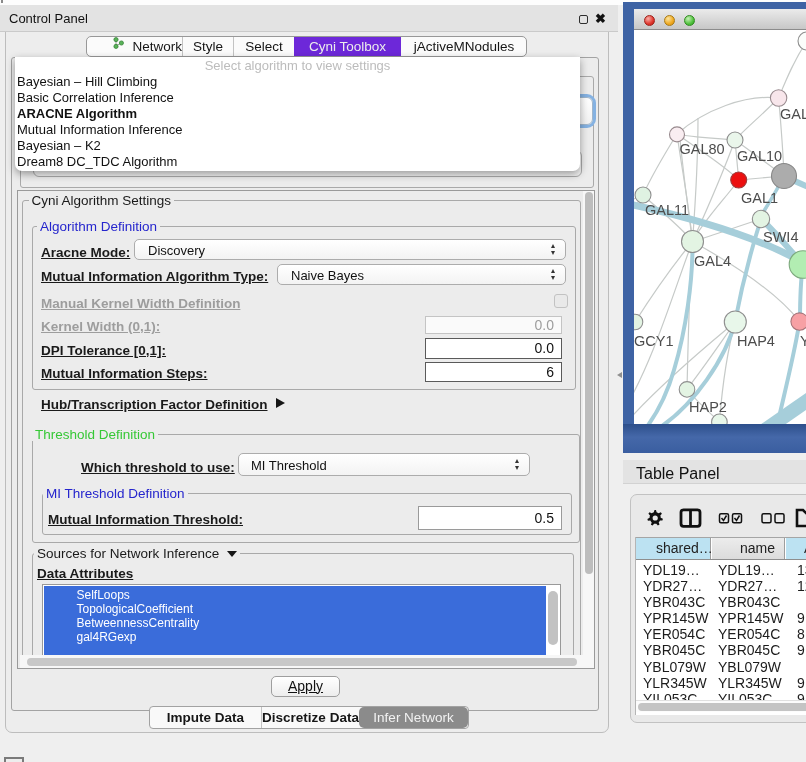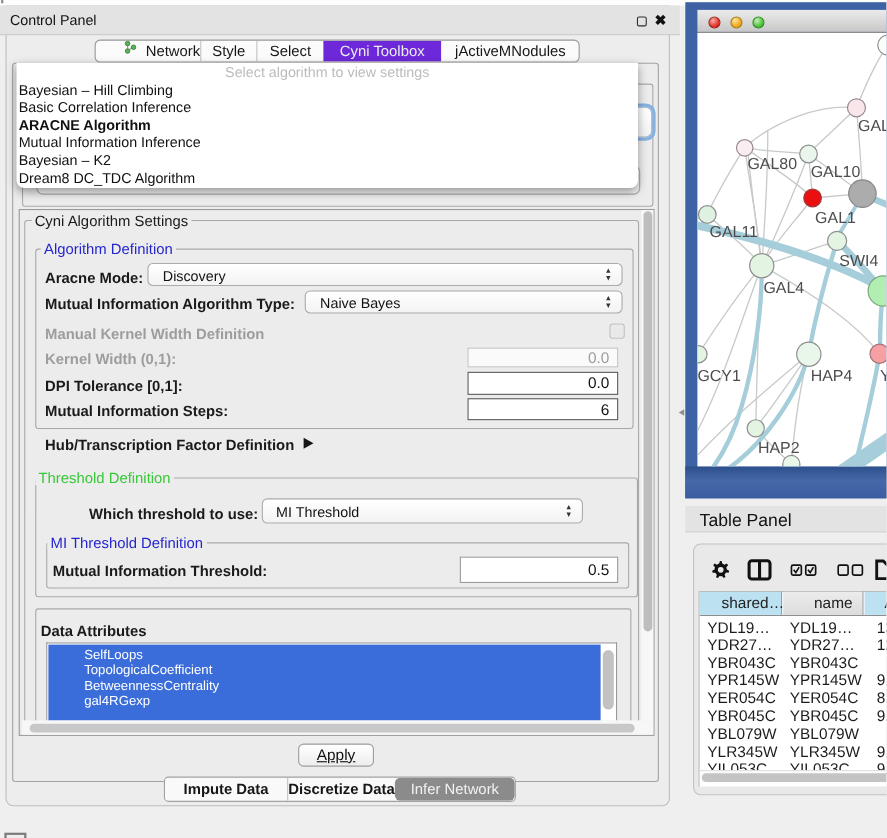--- a/index.html
+++ b/index.html
@@ -1,19 +1,19 @@
 <!DOCTYPE html>
 <html><head>
 <meta charset="utf-8">
 <style>
   * { margin:0; padding:0; box-sizing:border-box; }
   html,body { width:806px; height:762px; }
   body { position:relative; background:#efefef; font-family:"Liberation Sans",sans-serif; overflow:hidden; }
   .abs { position:absolute; }
-  .lbl { position:absolute; font-size:13.5px; font-weight:bold; color:#1a1a1a; white-space:nowrap; }
+  .lbl { position:absolute; font-size:13.5px; font-weight:bold; color:#1a1a1a; white-space:nowrap;text-decoration:underline; }
   .lbl.dis { color:#9d9d9d; }
   .cap { position:absolute; font-size:13.5px; color:#1a1a1a; background:#ededed; padding:0 3px; white-space:nowrap; line-height:13px; }
   .grp { position:absolute; border:1px solid #a9a9a9; border-radius:3px; }
   .combo { position:absolute; background:linear-gradient(#ffffff,#f3f3f3); border:1px solid #acacac; border-radius:5px; font-size:13px; color:#111; }
   .combo .ctext { position:absolute; left:13px; top:3px; white-space:nowrap; }
   .spin { position:absolute; right:9px; top:50%; margin-top:-5.5px; width:5px; height:11px; }
   .spin:before { content:""; position:absolute; left:0; top:0; border-left:2.5px solid transparent; border-right:2.5px solid transparent; border-bottom:4.2px solid #333; }
   .spin:after { content:""; position:absolute; left:0; bottom:0; border-left:2.5px solid transparent; border-right:2.5px solid transparent; border-top:4.2px solid #333; }
   .fld { position:absolute; background:#fff; text-align:right; font-size:14px; color:#111; }
   .seg { display:inline-block; height:100%; text-align:center; font-size:13.5px; color:#161616; }
@@ -95,20 +95,23 @@
         <span class="spin"></span>
       </div>
 
   <div class="grp" style="left:22px;top:302px;width:530px;height:42px;"></div>
   <div class="cap" style="left:23px;top:296px;background:#ececec;color:#2525cd;">MI Threshold Definition</div>
 
   <div class="lbl" style="left:28px;top:321px;">Mutual Information Threshold:</div>
   <div class="fld" style="left:398px;top:315px;width:144px;height:24px;border:1px solid #9a9a9a;line-height:22px;padding-right:7px;">0.5</div>
 
   <div class="grp" style="left:11.5px;top:362px;width:542px;height:150px;"></div>
+  <div class="cap" style="left:14px;top:356px;background:#ececec;">Sources for Network Inference
+    <span style="display:inline-block;vertical-align:1px;margin-left:4px;width:0;height:0;border-left:5.5px solid transparent;border-right:5.5px solid transparent;border-top:6.5px solid #161616;"></span>
+  </div>
   <div class="lbl" style="left:17px;top:375px;">Data Attributes</div>
 
   <div class="abs" style="left:21.5px;top:392.5px;width:519px;height:75px;background:#fff;border:1px solid #999;border-bottom:none;">
     <div class="abs" style="left:1px;top:1px;width:502px;height:73px;background:#3a6cda;"></div>
     <div class="abs" style="left:34px;top:3px;font-size:12px;line-height:14.2px;color:#fff;">SelfLoops<br>TopologicalCoefficient<br>BetweennessCentrality<br>gal4RGexp</div>
     <div class="abs" style="left:505px;top:6px;width:10px;height:54px;background:#c2c2c2;border-radius:5px;"></div>
   </div>
 
 </div>
 </div>

